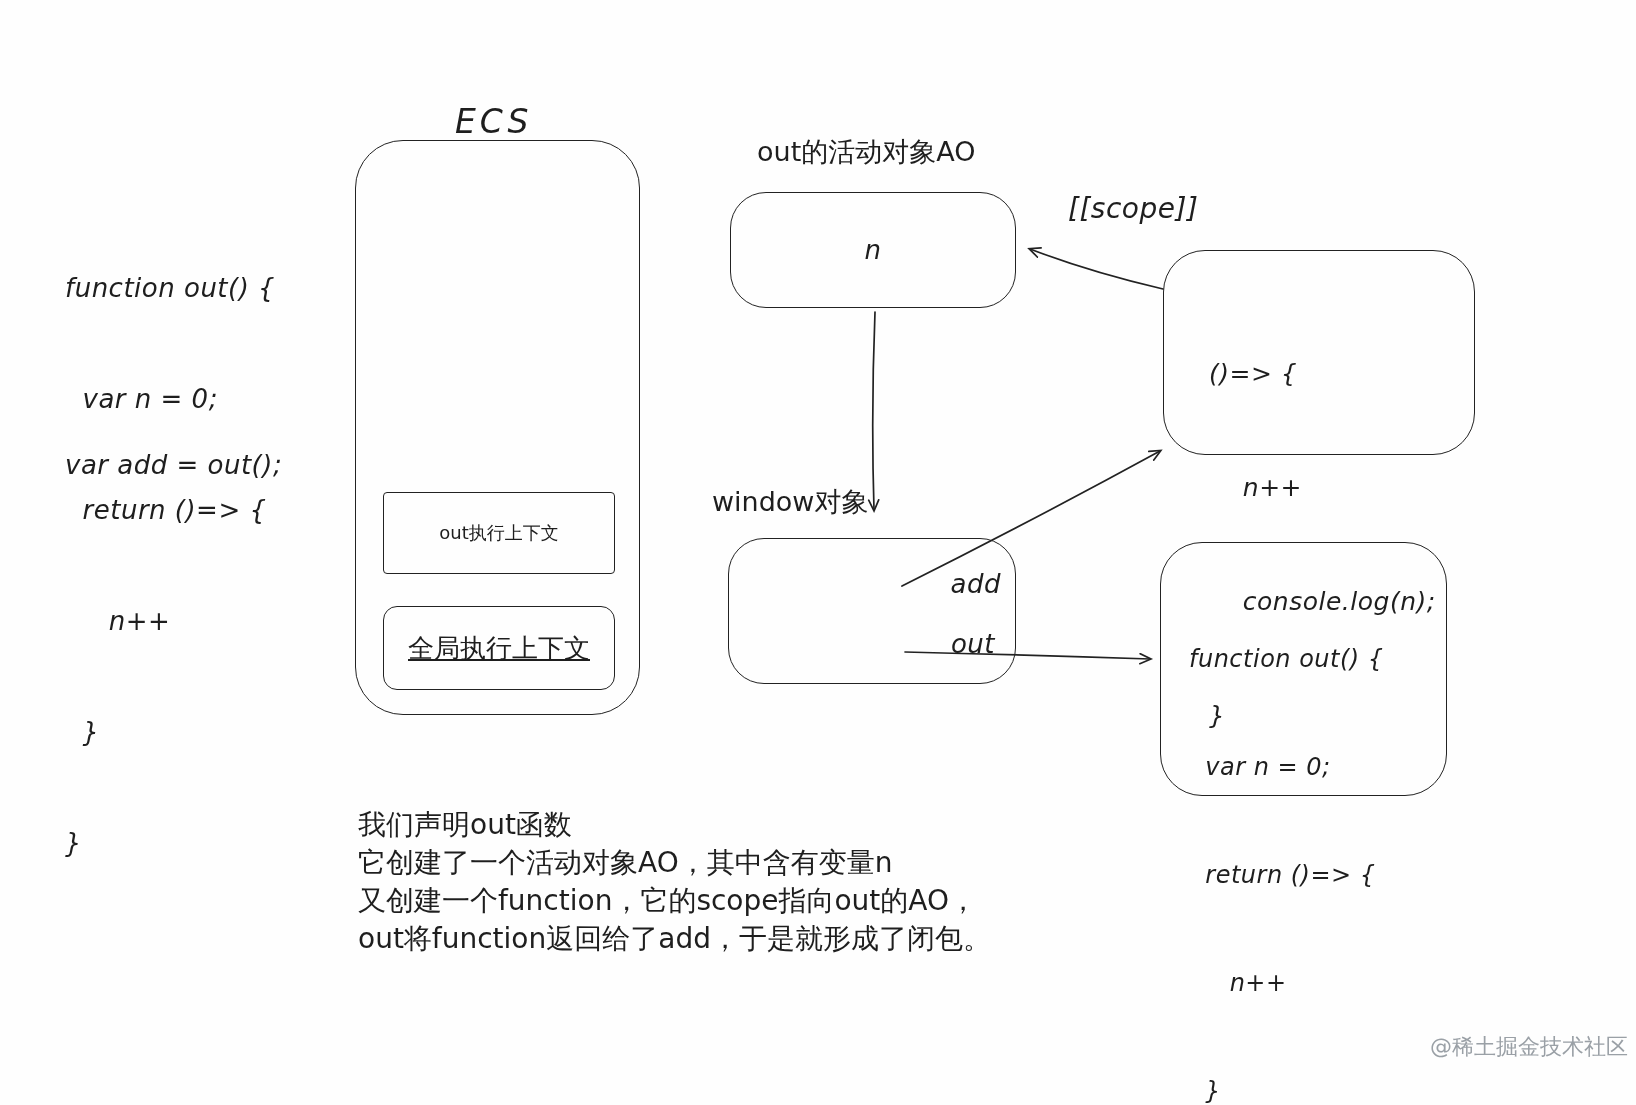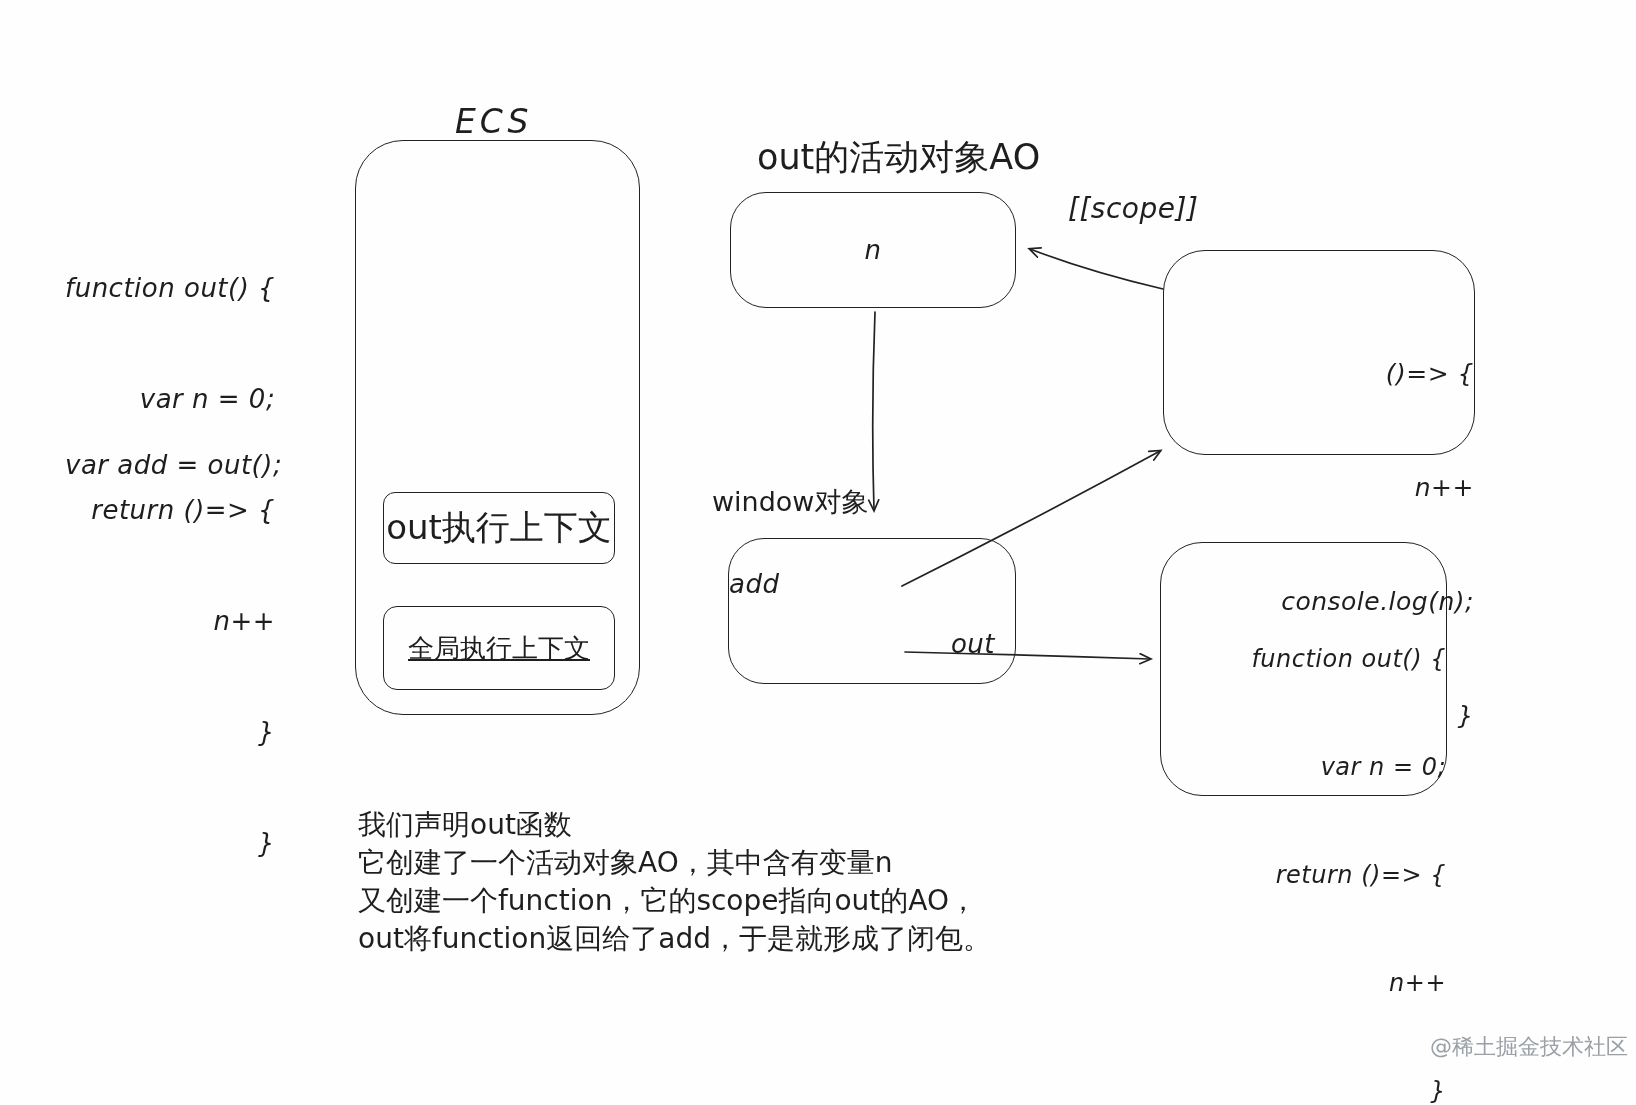--- a/index.html
+++ b/index.html
@@ -20,21 +20,21 @@
     position:absolute;
     border:1.7px solid #222222;
     background:transparent;
   }
   .code {
     font-family:"DejaVu Sans", sans-serif;
     font-style:italic;
     white-space:pre;
     letter-spacing:0.5px;
   }
-  .cl { white-space:pre;text-align:right; }
+  .cl { white-space:pre; }
   .center-flex {
     display:flex;
     align-items:center;
     justify-content:center;
   }
   .caption-line { white-space:pre; }
   svg { pointer-events:none; }
 </style>
 </head>
 <body>
@@ -47,46 +47,46 @@
     <div class="cl">  return ()=&gt; {</div>
     <div class="cl">     n++</div>
     <div class="cl">  }</div>
     <div class="cl">}</div>
   </div>
   <div class="abs code" style="left:65px; top:450px; font-size:26px;">var add = out();</div>
 
   <div class="abs code" style="left:455px; top:102px; font-size:33px; letter-spacing:4px;">ECS</div>
   <div class="box" style="left:355px; top:140px; width:285px; height:575px; border-radius:48px;"></div>
 
-  <div class="box center-flex" style="left:383px; top:492px; width:232px; height:72px; border-radius:12px; font-size:34px;">
+  <div class="box center-flex" style="left:383px; top:492px; width:232px; height:82px; border-radius:4px; font-size:18px;">
     <span>out执行上下文</span>
   </div>
   <div class="box center-flex" style="left:383px; top:606px; width:232px; height:84px; border-radius:14px; font-size:26px;text-decoration:underline;">
     <span>全局执行上下文</span>
   </div>
 
-  <div class="abs" style="left:757px; top:134px; font-size:35px;">out的活动对象AO</div>
+  <div class="abs" style="left:757px; top:134px; font-size:27px;">out的活动对象AO</div>
   <div class="box center-flex code" style="left:730px; top:192px; width:286px; height:116px; border-radius:36px; font-size:26px;">
     <span>n</span>
   </div>
 
   <div class="abs code" style="left:1068px; top:192px; font-size:28px;font-style:italic;">[[scope]]</div>
 
   <div class="box" style="left:1163px; top:250px; width:312px; height:205px; border-radius:42px;">
     <div class="code" style="padding:28px 0 0 45px; font-size:25px; line-height:38px;">
       <div class="cl">()=&gt; {</div>
       <div class="cl">    n++</div>
       <div class="cl">    console.log(n);</div>
       <div class="cl">}</div>
     </div>
   </div>
 
   <div class="abs" style="left:712px; top:484px; font-size:27px;">window对象</div>
   <div class="box" style="left:728px; top:538px; width:288px; height:146px; border-radius:36px;">
-    <div class="code" style="position:absolute; left:0; right:14px; top:30px; text-align:left; font-size:26px;">add</div>
+    <div class="code" style="position:absolute; left:0; right:14px; top:30px; text-align:right; font-size:26px;">add</div>
     <div class="code" style="position:absolute; left:0; right:20px; top:90px; text-align:right; font-size:26px;">out</div>
   </div>
 
   <div class="box" style="left:1160px; top:542px; width:287px; height:254px; border-radius:42px;">
     <div class="code" style="padding:26px 0 0 28px; font-size:24px; line-height:36px;">
       <div class="cl">function out() {</div>
       <div class="cl">  var n = 0;</div>
       <div class="cl">  return ()=&gt; {</div>
       <div class="cl">     n++</div>
       <div class="cl">  }</div>

